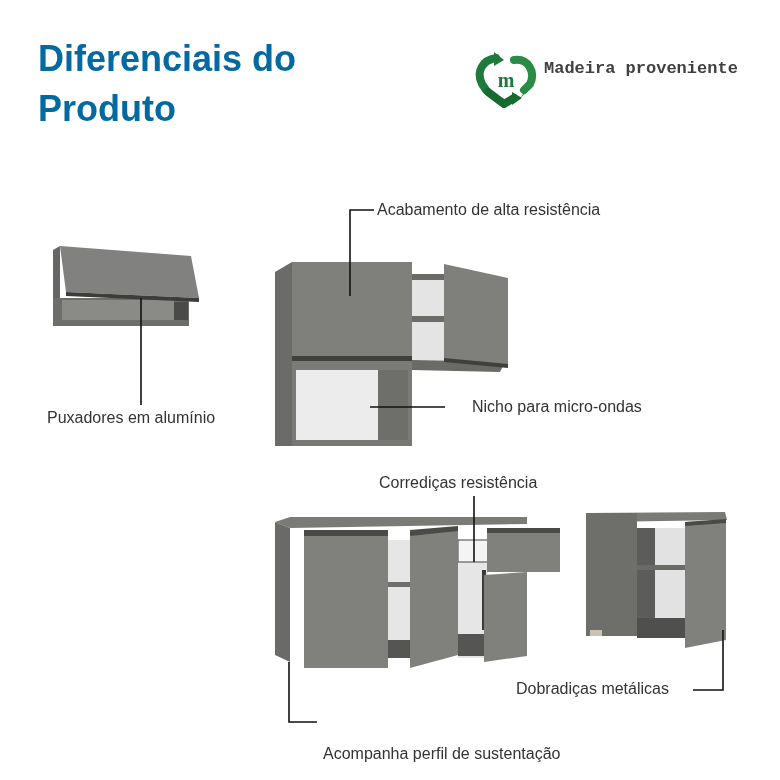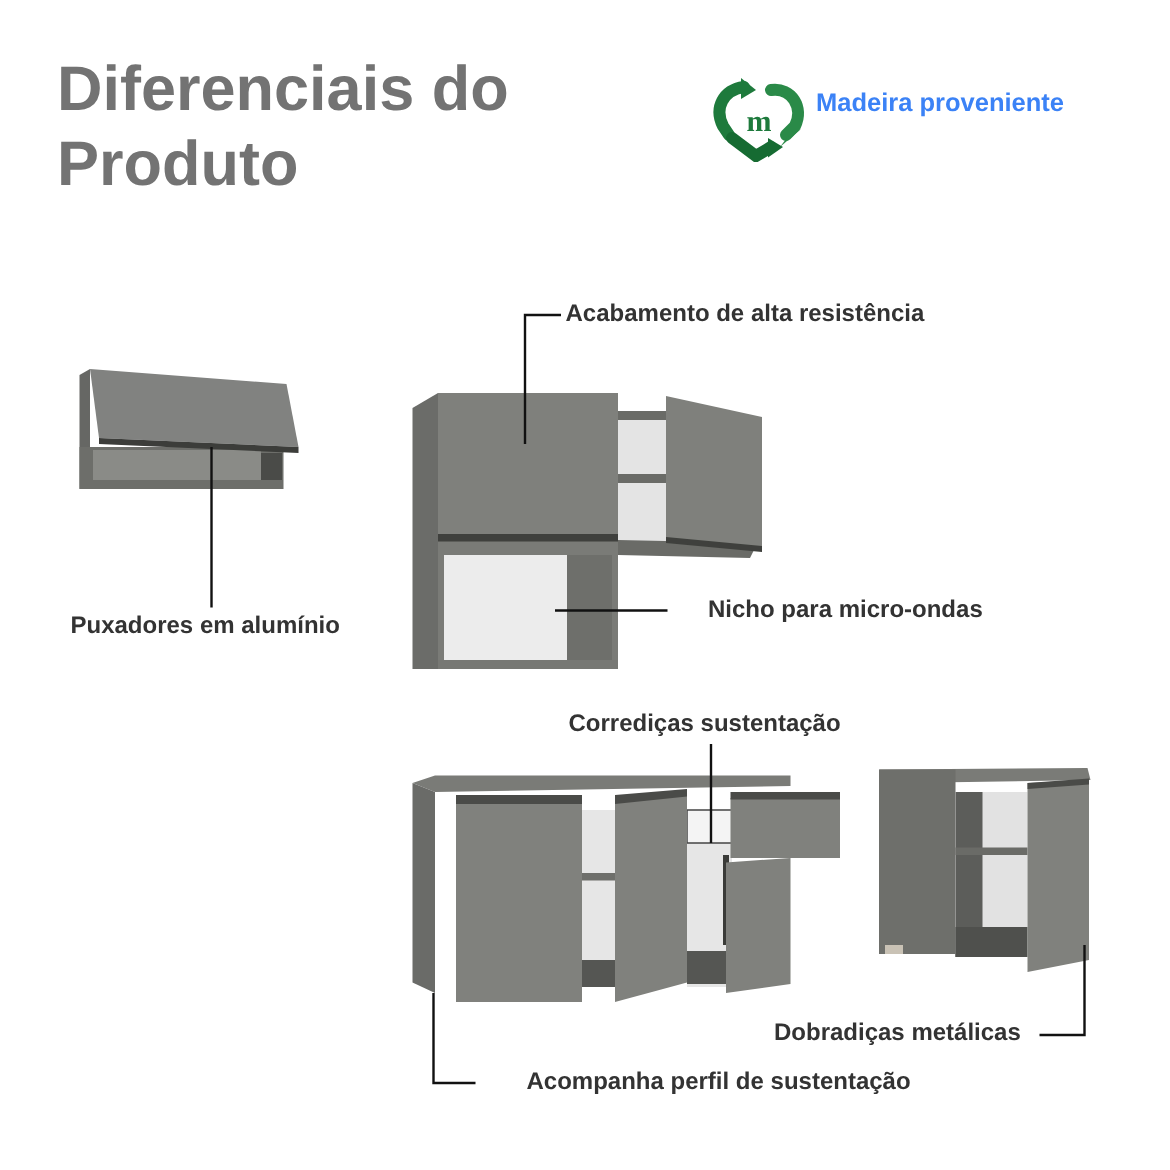--- a/index.html
+++ b/index.html
@@ -1,26 +1,26 @@
 <!DOCTYPE html>
 <html><head>
 <meta charset="utf-8">
 <style>
   html, body { margin: 0; padding: 0; background: #ffffff; }
   body { width: 780px; height: 780px; position: relative; overflow: hidden;
          font-family: "Liberation Sans", "DejaVu Sans", sans-serif; color: #333333; }
-  .title { position: absolute; left: 38px; top: 34px; font-size: 42px; font-weight: bold;
-           line-height: 50px; color: #737373; letter-spacing: 0px; }
+  .title { position: absolute; left: 38px; top: 34px; font-size: 36px; font-weight: bold;
+           line-height: 50px; color: #0369a1; letter-spacing: 0px; }
   .title span { display: block; }
   .badge { position: absolute; left: 474px; top: 50px; width: 290px; height: 60px; }
   .badge .logo { position: absolute; left: 0; top: 2px; width: 64px; height: 56px; }
   .badge .txt { position: absolute; left: 70px; top: 8px; font-size: 17px; font-weight: bold;
-                line-height: 22px; color: #3b82f6; white-space: nowrap; }
+                line-height: 22px; color: #404040; white-space: nowrap; font-family: Liberation Mono, monospace; }
   .badge .txt span { display: block; }
-  .label { position: absolute; font-size: 16px; color: #333333; white-space: nowrap; line-height: 20px; font-weight: bold; }
+  .label { position: absolute; font-size: 16px; color: #333333; white-space: nowrap; line-height: 20px; }
   svg.art { position: absolute; left: 0; top: 0; }
 </style>
 </head>
 <body>
 
 <div class="title">
   <span>Diferenciais do</span>
   <span>Produto</span>
 </div>
 
@@ -126,15 +126,15 @@
 
     <polyline points="693,690 723,690 723,630"></polyline>
 
     <polyline points="289,662 289,722 317,722"></polyline>
   </g>
 </svg>
 
 <div class="label" style="left:47px; top:408px;">Puxadores em alumínio</div>
 <div class="label" style="left:377px; top:200px;">Acabamento de alta resistência</div>
 <div class="label" style="left:472px; top:397px;">Nicho para micro-ondas</div>
-<div class="label" style="left:379px; top:473px;">Corrediças sustentação</div>
+<div class="label" style="left:379px; top:473px;">Corrediças resistência</div>
 <div class="label" style="left:516px; top:679px;text-align:center;">Dobradiças metálicas</div>
-<div class="label" style="left:323px; top:712px;margin-left:28px;">Acompanha perfil de sustentação</div>
+<div class="label" style="left:323px; top:744px;">Acompanha perfil de sustentação</div>
 
 </body></html>

